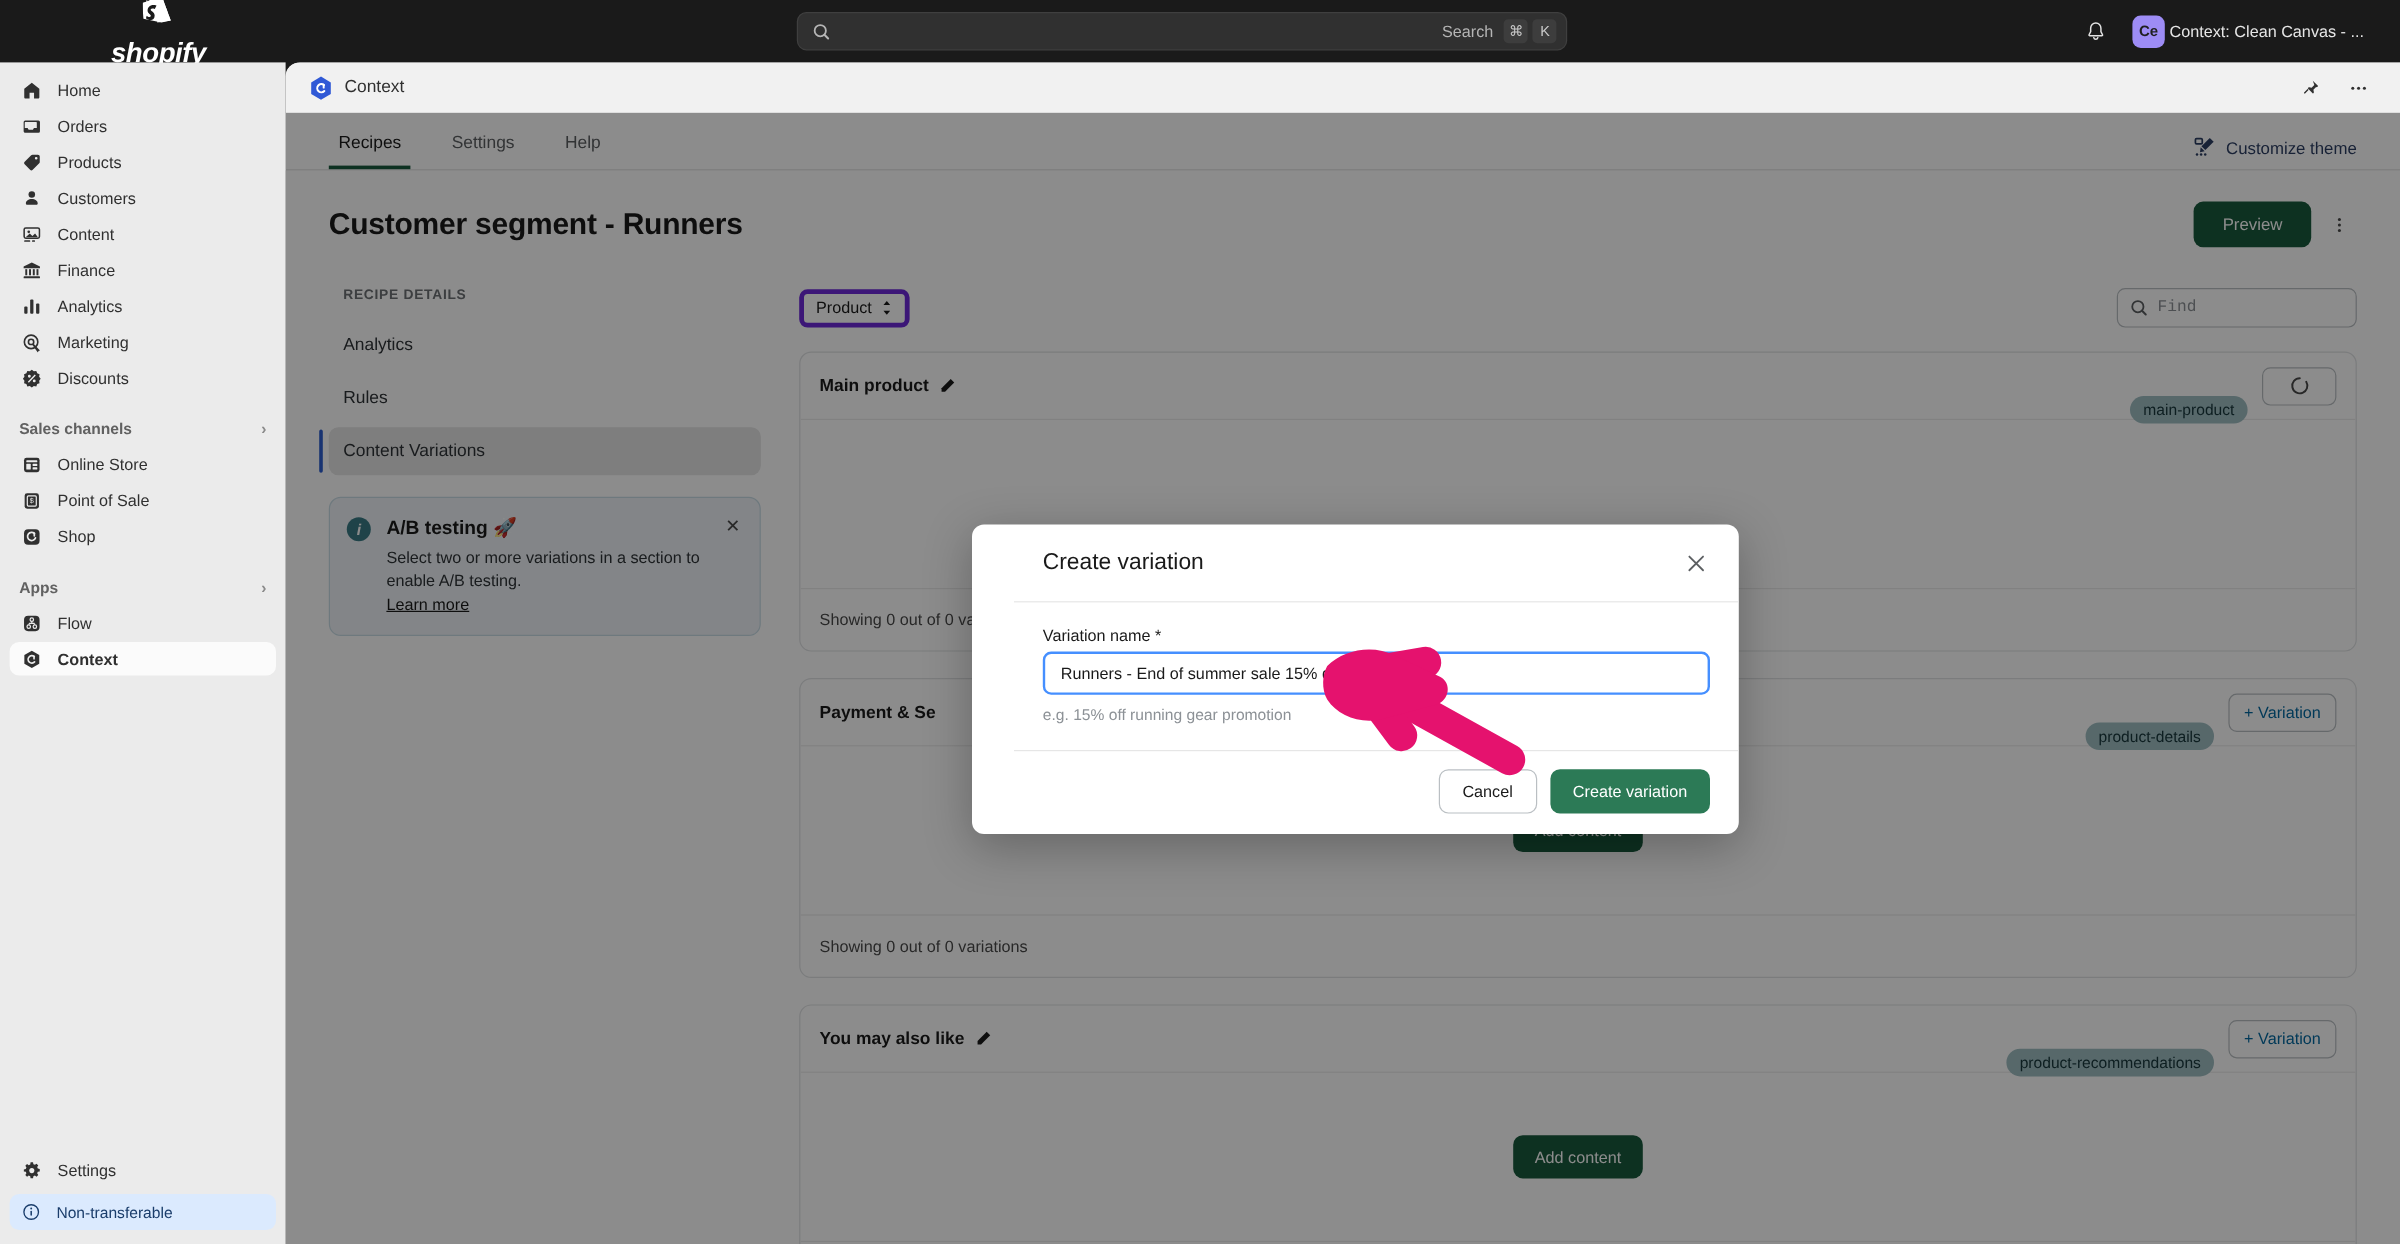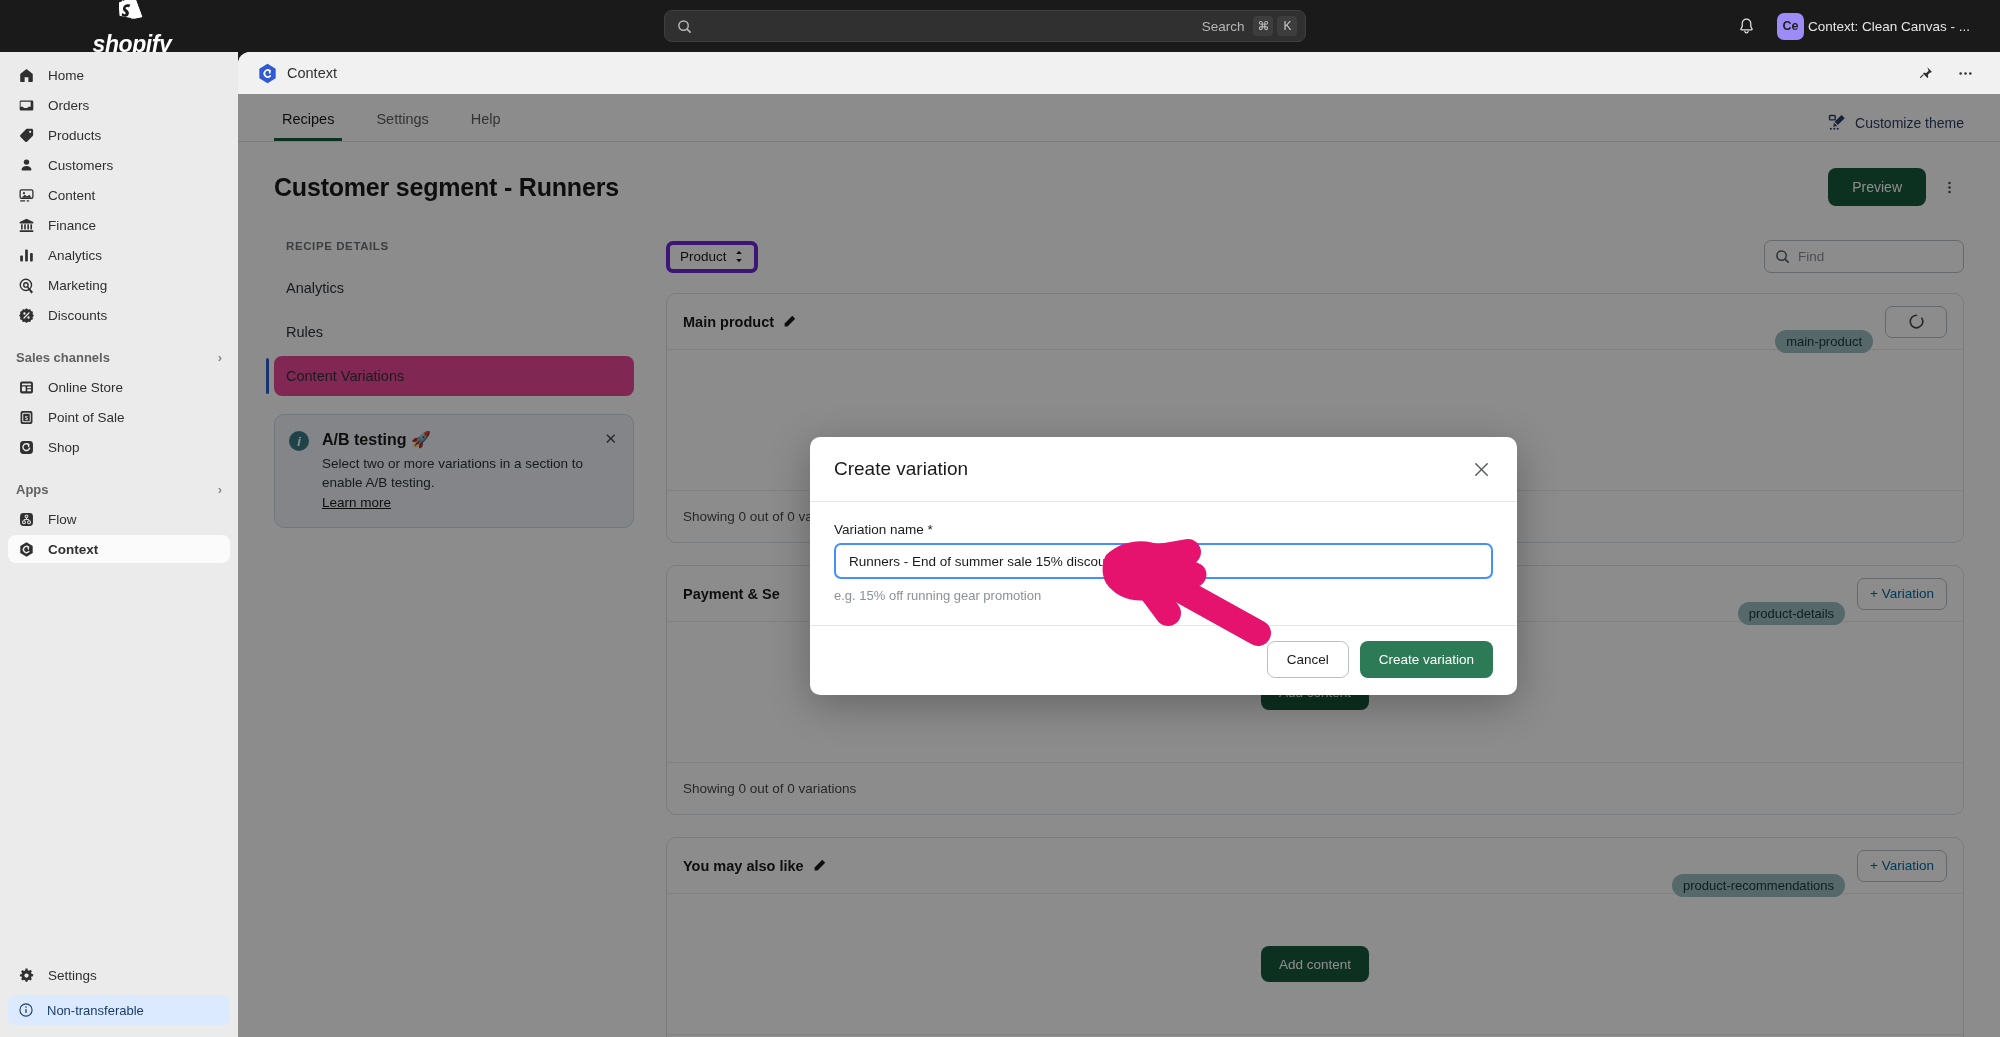--- a/index.html
+++ b/index.html
@@ -134,21 +134,21 @@
   .section-label {
     font-size: 11.5px; font-weight: 700; letter-spacing: 0.6px;
     color: #6d7175; margin-bottom: 16px; padding-left: 12px;
   }
   .recipe-nav-item {
     height: 40px; display: flex; align-items: center;
     padding-left: 12px; font-size: 14.5px; color: #2f3337;
     border-radius: 8px; margin-bottom: 4px; position: relative;
   }
   .recipe-nav-item.active {
-    background: #ec4899; font-weight: 400;
+    background: #e5e5e5; font-weight: 400;
   }
   .recipe-nav-item.active::before {
     content: ""; position: absolute; left: -8px; top: 2px;
     width: 3px; height: 36px; background: #2c5ecf; border-radius: 2px;
   }
   .banner {
     margin-top: 18px; background: #eef3f7; border: 1px solid #c9dce6;
     border-radius: 10px; padding: 15px 14px 16px 14px;
     display: flex; gap: 13px;
   }
@@ -164,21 +164,21 @@
   .banner-link { font-size: 13.5px; color: #1a1a1a; text-decoration: underline; display: inline-block; margin-top: 3px; }
   .banner-close { color: #4a4a4a; font-size: 15px; line-height: 1; padding: 1px 2px; }
 
   .rightcol { flex: 1; min-width: 0; }
   .toolbar-row { display: flex; align-items: center; margin-bottom: 20px; }
   .select-btn {
     height: 32px; border: 4px solid #6d28d9; background: #fff;
     border-radius: 7px; padding: 0 10px; font-size: 13.5px; color: #1a1a1a;
     display: flex; align-items: center; gap: 7px;
   }
-  .find-wrap { margin-left: auto; }
+  .find-wrap { margin-left: auto; font-family: Liberation Mono, monospace; }
   .find-box {
     width: 200px; height: 33px; border: 1px solid #babfc3; background: #fff;
     border-radius: 7px; display: flex; align-items: center; gap: 8px; padding: 0 10px;
   }
   .find-ph { font-size: 13.5px; color: #8c9196; }
 
   .card {
     border: 1px solid #e0e2e4; border-radius: 10px;
     background: #fff; margin-bottom: 22px; overflow: hidden;
   }
@@ -210,24 +210,25 @@
     height: 52px; display: flex; align-items: center; padding: 0 16px;
     border-top: 1px solid #ececec; font-size: 13.5px; color: #4a4a4a;
   }
 
   
   .scrim {
     position: absolute; inset: 0; background: rgba(0,0,0,0.45); z-index: 40;
   }
   .modal {
     position: absolute; z-index: 50;
-    left: 810px; top: 437px; width: 707px;
+    left: 810px; top: 437px; width: 639px;
     background: #fff; border-radius: 10px;
     box-shadow: 0 10px 40px rgba(0,0,0,.28);
     overflow: hidden;
+    padding-left: 35px;
   }
   .modal-head {
     height: 65px; display: flex; align-items: center;
     padding: 0 22px 0 24px; border-bottom: 1px solid #e6e6e6;
   }
   .modal-title { font-size: 19px; font-weight: 400; color: #1a1a1a; }
   .modal-close {
     margin-left: auto; width: 28px; height: 28px;
     display: flex; align-items: center; justify-content: center; color: #5c5f62;
   }

